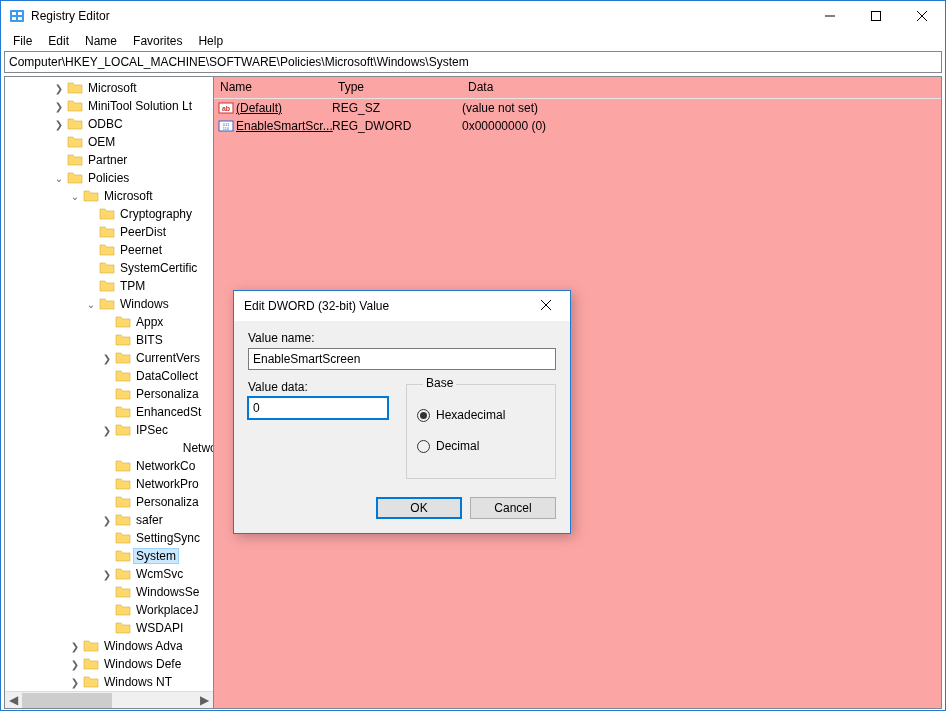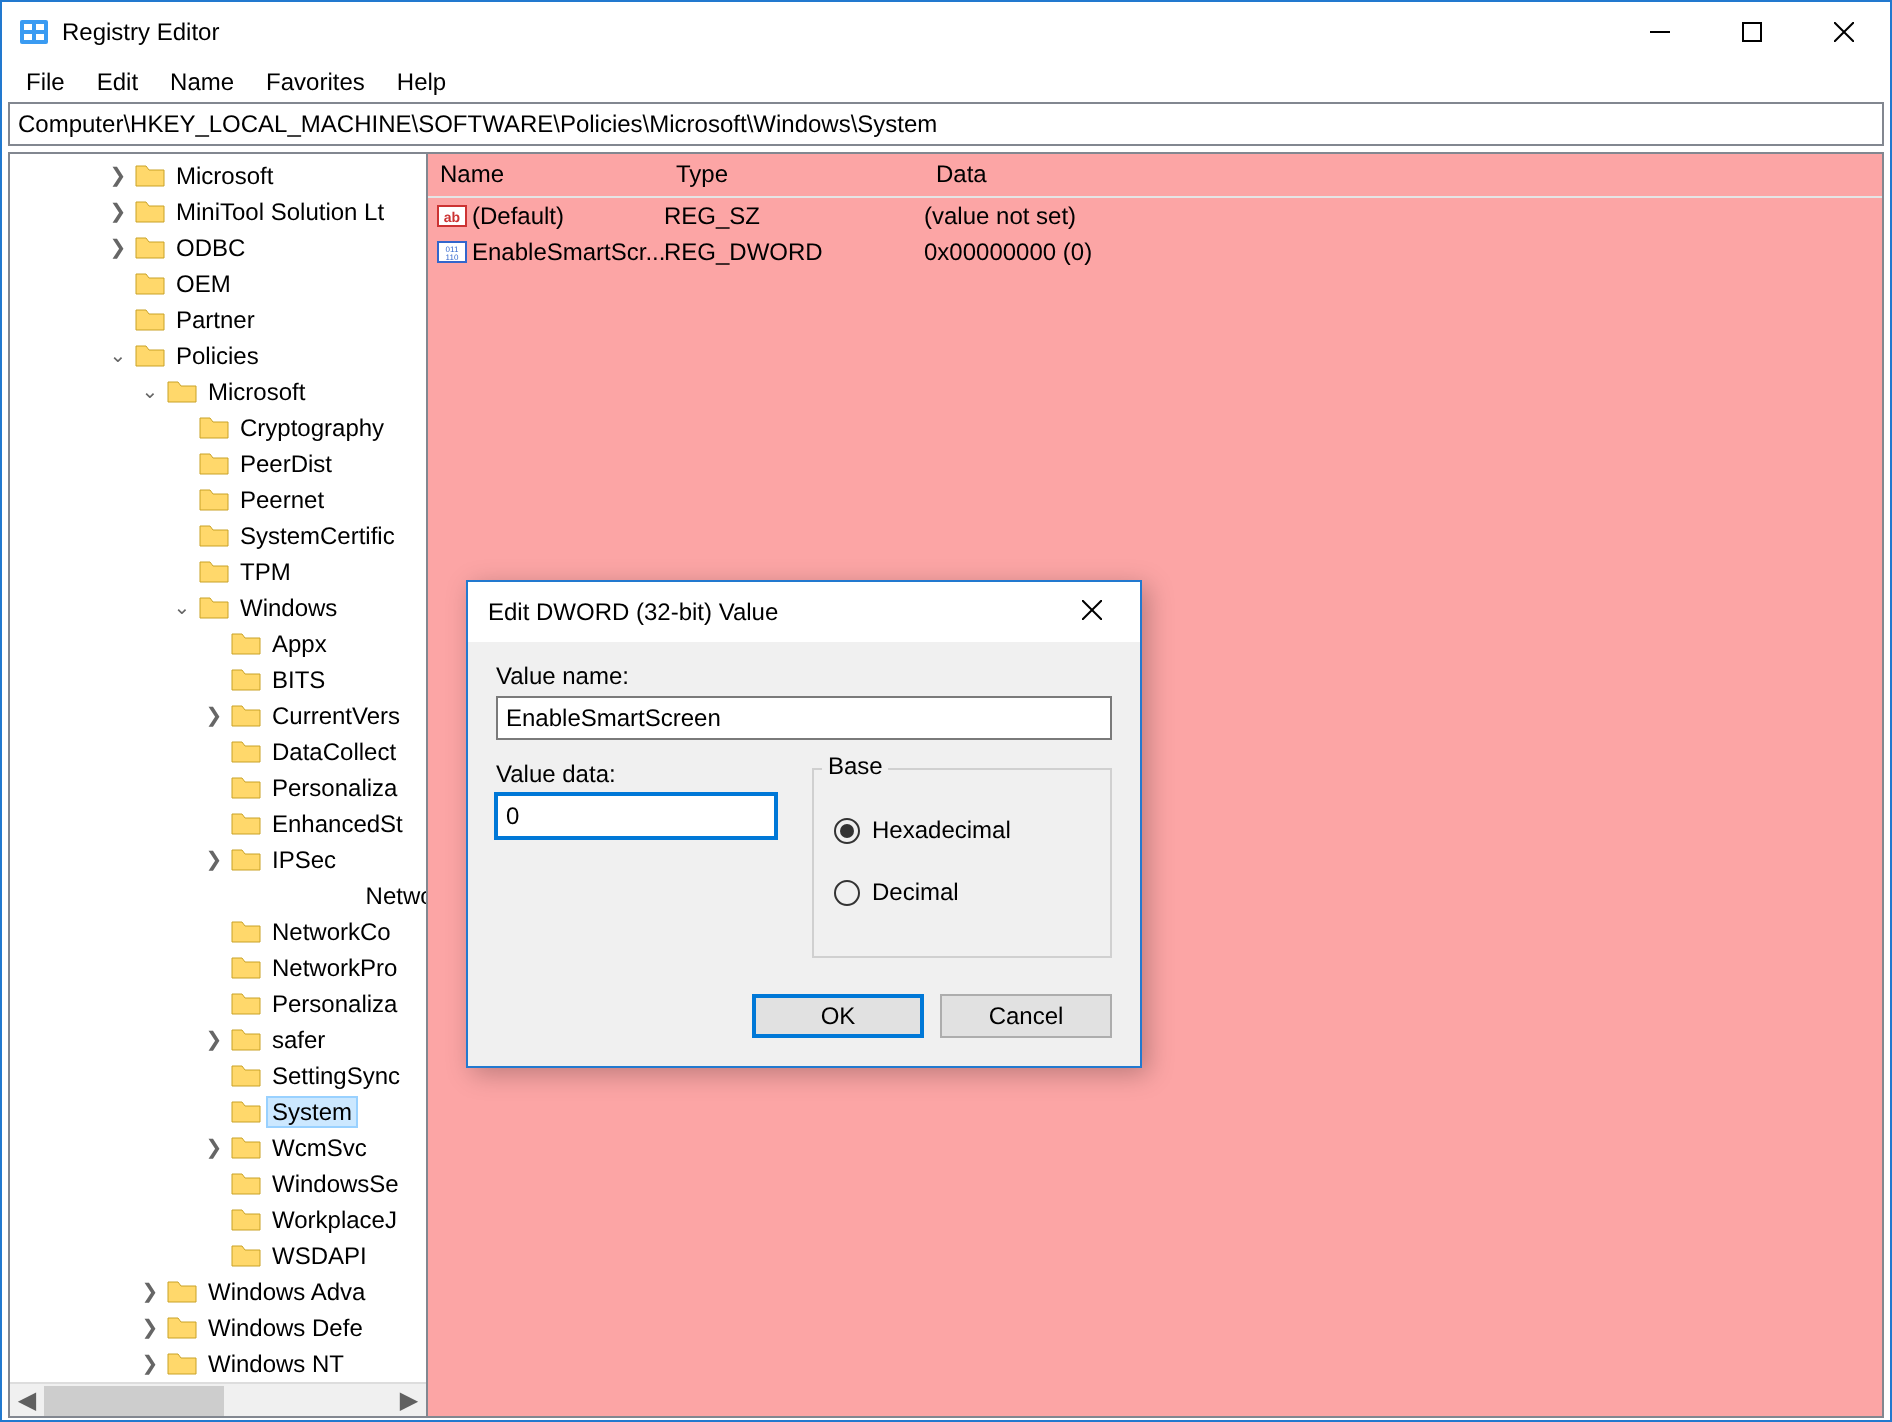--- a/index.html
+++ b/index.html
@@ -14,39 +14,39 @@
 .addrbar { height: 22px; border: 1px solid #828790; margin: 0 3px 3px 3px; display: flex; align-items: center; padding: 0 4px; font-size: 12px; background:#fff;}
 .main { display: flex; height: calc(711px - 30px - 20px - 22px - 6px); margin:0 3px 3px 3px; }
 .tree { width: 210px; border: 1px solid #828790; overflow: hidden; background:#fff; position:relative;}
 .tree-inner { position:absolute; left:0; top:0; right:0; padding:2px 0;}
 .listpane { flex: 1; border: 1px solid #828790; border-left:none; background:#fca5a5; }
 .listhead { display:flex; height:22px; border-bottom:1px solid #e5e5e5; }
 .listhead .col { padding:3px 6px; font-size:12px;}
 .col-name{width:118px;} .col-type{width:130px;} .col-data{flex:1;}
 .listrow { display:flex; align-items:center; height:18px; padding-left:4px;}
 .listrow .ic{width:16px;height:16px;margin-right:2px;}
-.listrow .c1{width:96px;} .listrow .c2{width:130px;} .listrow .c3{flex:1;}
+.listrow .c1{width:96px;text-decoration:underline;} .listrow .c2{width:130px;} .listrow .c3{flex:1;}
 .node { display:flex; align-items:center; height:18px; white-space:nowrap; }
 .node .exp { width:12px; text-align:center; color:#666; font-size:10px; cursor:default;}
 .node .fold { width:16px; height:16px; margin:0 2px; }
 .node .lbl { padding:1px 3px; }
 .node.sel .lbl { background:#cce8ff; border:1px solid #99d1ff; padding:0 2px;}
 .folder-svg path{fill:#ffd86b;stroke:#c9a227;stroke-width:0.5;}
 
 .dialog { position:absolute; left:232px; top:289px; width:338px; background:#f0f0f0; border:1px solid #2279cf; box-shadow:3px 3px 12px rgba(0,0,0,0.25); }
 .dlg-title { height:30px; display:flex; align-items:center; padding:0 10px; background:#fff;}
 .dlg-title .t{flex:1;} .dlg-close{width:28px;text-align:center;}
 .dlg-body { padding:10px 14px 14px 14px; }
 .dlg-label { font-size:12px; margin-bottom:3px;}
 .dlg-input { width:100%; height:22px; border:1px solid #7a7a7a; padding:2px 4px; font:inherit; background:#fff;}
 .dlg-input.ro{background:#fff;}
 .dlg-row{display:flex; gap:18px; margin-top:10px;}
 .dlg-col1{width:140px;} .dlg-col2{flex:1;}
 .fieldset{border:1px solid #d0d0d0; padding:6px 10px 8px 10px; position:relative; margin-top:4px;}
-.fieldset .legend{position:absolute; top:-9px; left:4px; background:#f0f0f0; padding:0 3px; font-size:12px;}
+.fieldset .legend{position:absolute; top:-9px; left:16px; background:#f0f0f0; padding:0 3px; font-size:12px;}
 .radio-row{display:flex;align-items:center;margin:17px 0;}
 .radio-row .rb{width:13px;height:13px;border:1px solid #333;border-radius:50%;margin-right:6px;display:flex;align-items:center;justify-content:center;}
 .radio-row .rb.on::after{content:"";width:7px;height:7px;border-radius:50%;background:#333;}
 .dlg-buttons{display:flex;justify-content:flex-end;gap:8px;margin-top:18px;}
 .btn{width:86px;height:22px;border:1px solid #adadad;background:#e1e1e1;text-align:center;line-height:20px;font-size:12px;}
 .btn.primary{border:2px solid #0078d7;line-height:18px;}
 .hscroll{position:absolute;left:0;right:0;bottom:0;height:17px;background:#f0f0f0;border-top:1px solid #ddd;display:flex;align-items:center;}
 .hscroll .arrow{width:17px;height:17px;display:flex;align-items:center;justify-content:center;color:#606060;}
 .hscroll .track{flex:1;position:relative;height:17px;}
 .hscroll .thumb{position:absolute;left:0;top:1px;height:15px;width:90px;background:#cdcdcd;}

